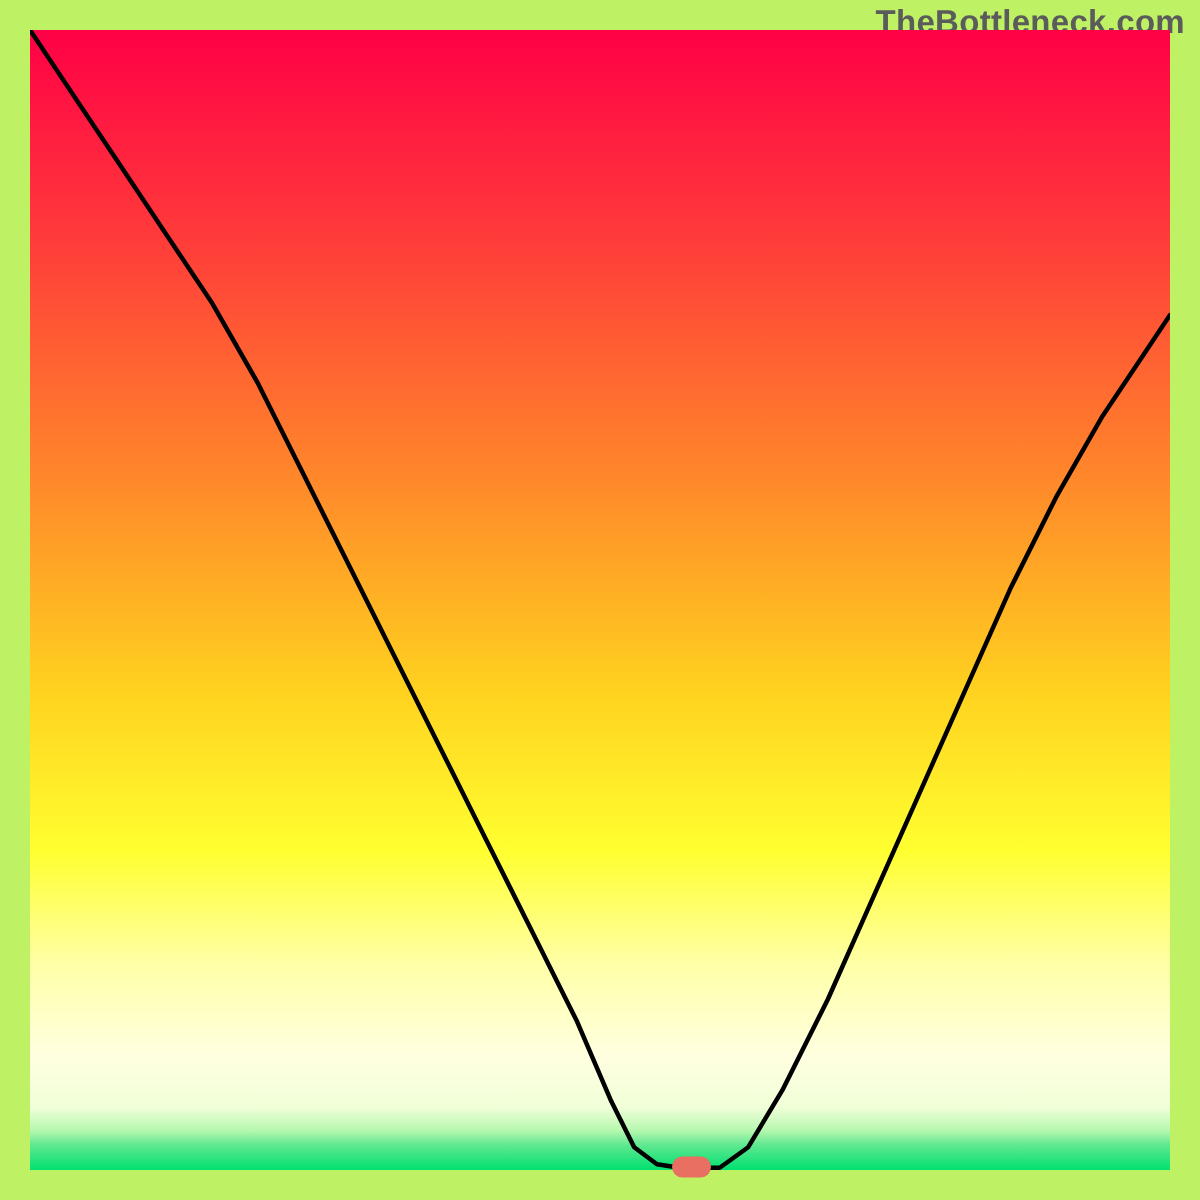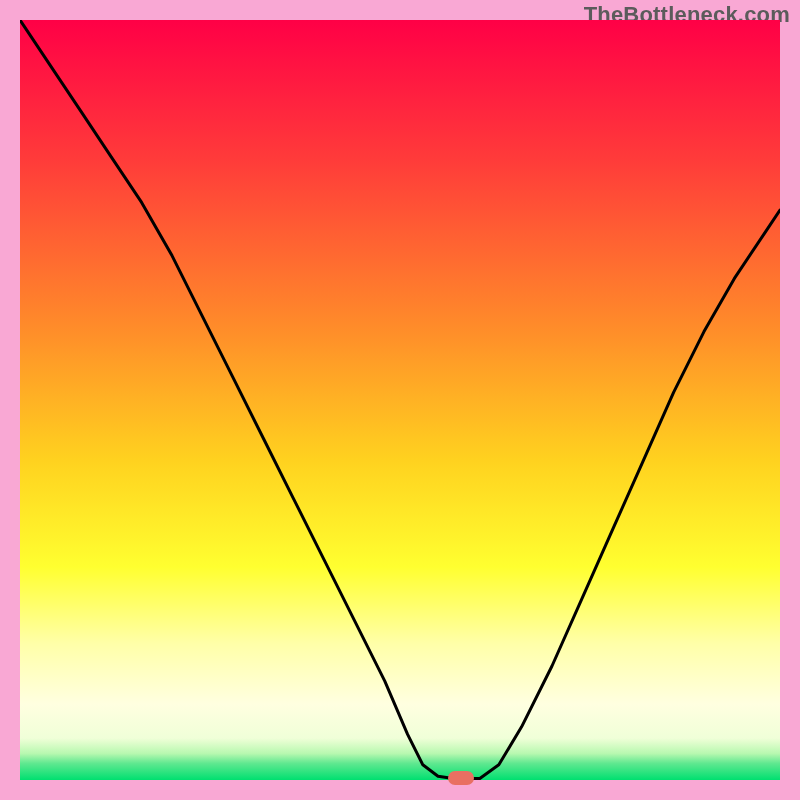--- a/index.html
+++ b/index.html
@@ -7,21 +7,21 @@
     padding: 0;
     width: 800px;
     height: 800px;
     background: #000;
     overflow: hidden;
   }
   .frame {
     position: relative;
     width: 800px;
     height: 800px;
-    background: #f9a8d4;
+    background: #bef264;
   }
   .watermark {
     position: absolute;
     top: 2px;
     right: 10px;
     font-family: Arial, Helvetica, sans-serif;
     font-size: 22px;
     font-weight: 600;
     color: #5b5b5b;
     letter-spacing: 0.2px;

